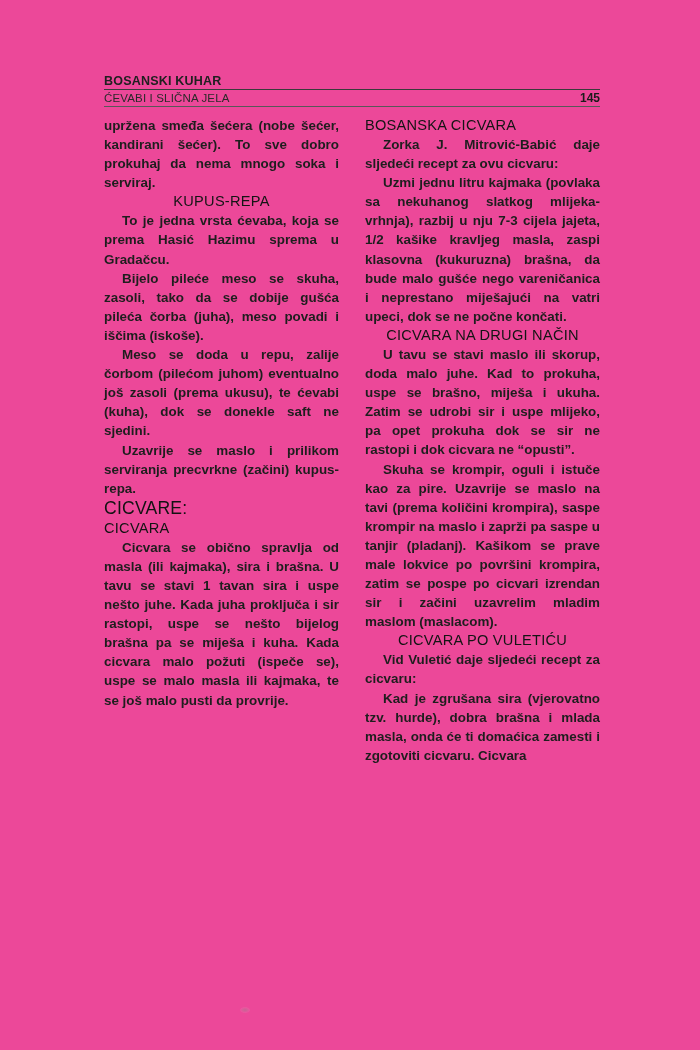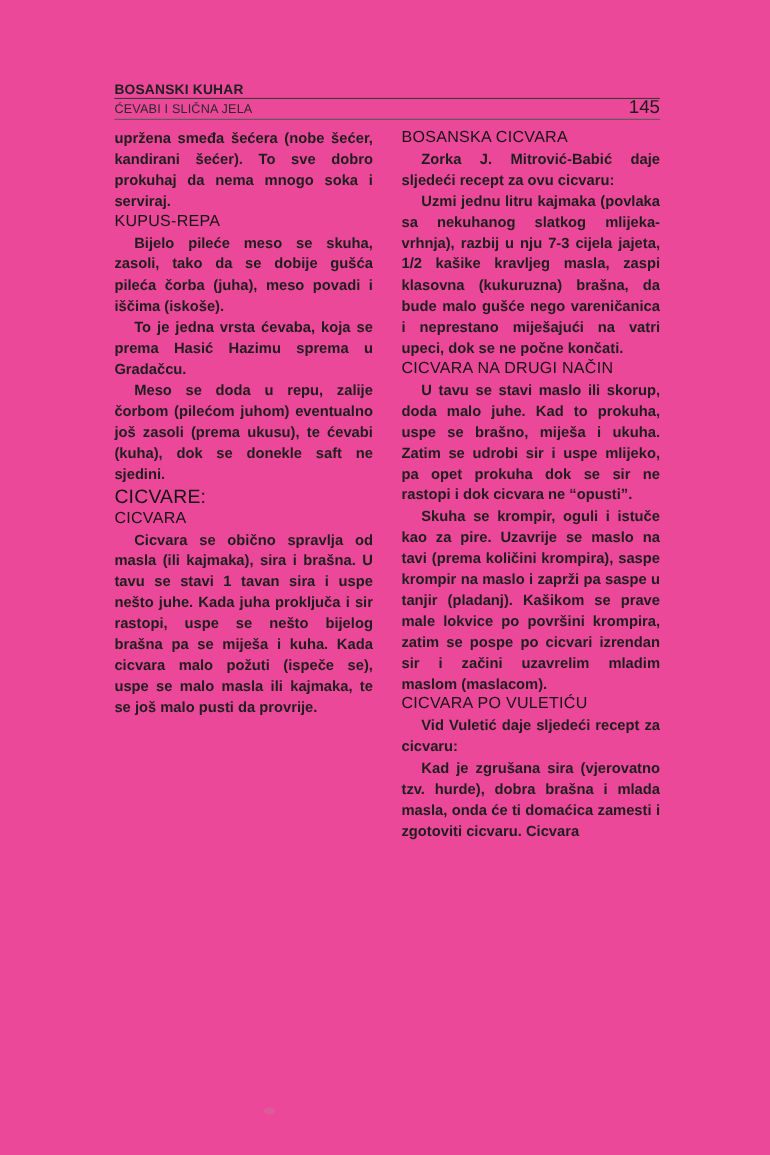--- a/index.html
+++ b/index.html
@@ -51,22 +51,22 @@
 
   .runhead-chapter {
     font-size: 11.5px;
     color: #2a2a2a;
     letter-spacing: 0.15px;
     line-height: 14px;
     white-space: nowrap;
   }
 
   .runhead-pageno {
-    font-size: 17px;
-    font-weight: normal;
+    font-size: 12px;
+    font-weight: bold;
     color: #1b1b1b;
     line-height: 14px;
   }
 
   .rule-bottom {
     height: 0;
     border-top: 1.1px solid #585858;
     margin-top: 1px;
   }
 
@@ -112,21 +112,21 @@
 
   h3.recipe {
     margin: 0;
     font-size: 14.6px;
     font-weight: normal;
     letter-spacing: 0.25px;
     color: #141414;
     line-height: 19px;
   }
 
-  .sp-before-h3 { margin-top: 22px; }
+  .sp-before-h3 { margin-top: 22px; text-align: center; }
   .sp-after-h3  { margin-top: 15px; }
   .sp-before-h2 { margin-top: 30px; }
   .sp-after-h2  { margin-top: 14px; }
   .sp-para      { margin-top: 0; }
 
   .smudge {
     position: absolute;
     left: 240px;
     top: 1007px;
     width: 10px;
@@ -151,23 +151,24 @@
   </div>
 
   <div class="columns">
 
     <div class="col">
 
       <p class="para sp-para">upržena smeđa šećera (nobe šećer, kandirani šećer). To sve dobro prokuhaj da nema mnogo soka i serviraj.</p>
 
       <h3 class="recipe sp-before-h3">KUPUS-REPA</h3>
 
+      <p class="para indent sp-after-h3">To je jedna vrsta ćevaba, koja se prema Hasić Hazimu sprema u Gradačcu.</p>
       <p class="para indent">Bijelo pileće meso se skuha, zasoli, tako da se dobije gušća pileća čorba (juha), meso povadi i iščima (iskoše).</p>
-      <p class="para indent sp-after-h3">To je jedna vrsta ćevaba, koja se prema Hasić Hazimu sprema u Gradačcu.</p>
       <p class="para indent">Meso se doda u repu, zalije čorbom (pilećom juhom) eventualno još zasoli (prema ukusu), te ćevabi (kuha), dok se donekle saft ne sjedini.</p>
+      <p class="para indent">Uzavrije se maslo i prilikom serviranja precvrkne (začini) kupus-repa.</p>
 
       <h2 class="sect sp-before-h2">CICVARE:</h2>
 
       <h3 class="recipe sp-after-h2">CICVARA</h3>
 
       <p class="para indent sp-after-h3">Cicvara se obično spravlja od masla (ili kajmaka), sira i brašna. U tavu se stavi 1 tavan sira i uspe nešto juhe. Kada juha proključa i sir rastopi, uspe se nešto bijelog brašna pa se miješa i kuha. Kada cicvara malo požuti (ispeče se), uspe se malo masla ili kajmaka, te se još malo pusti da provrije.</p>
     </div>
 
     <div class="col">
 

